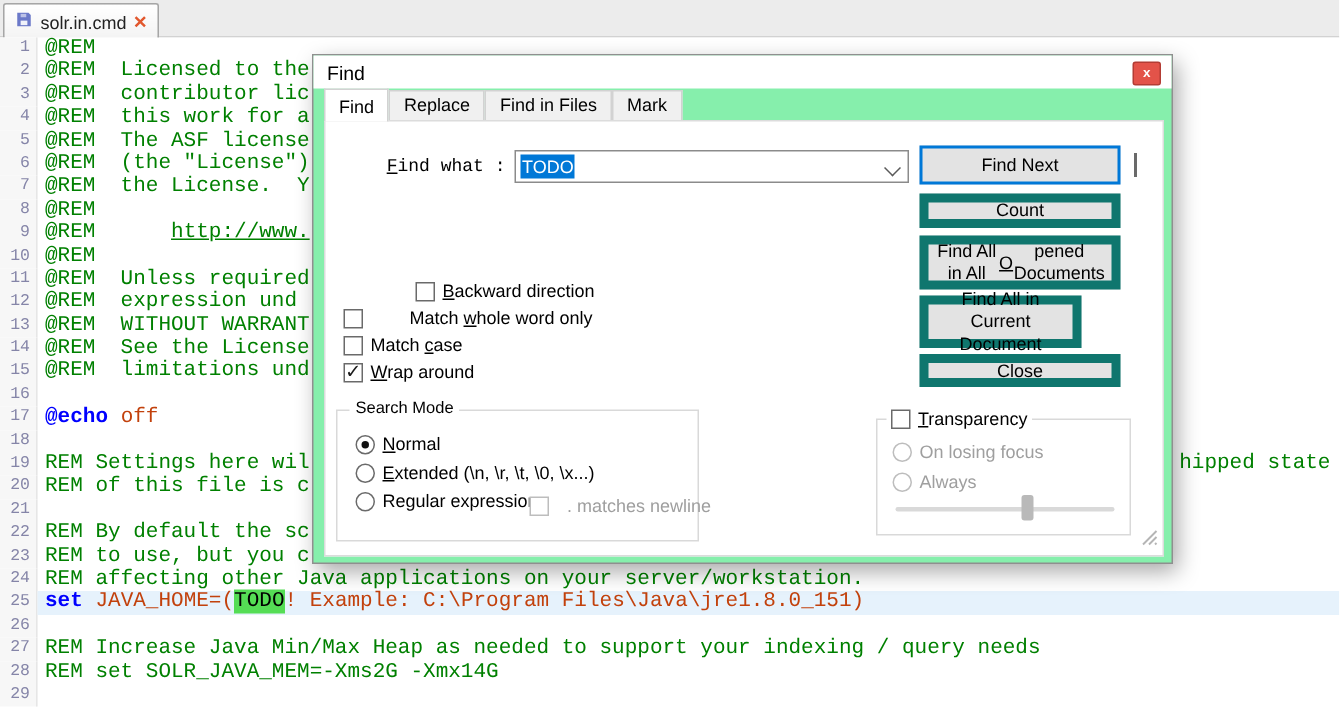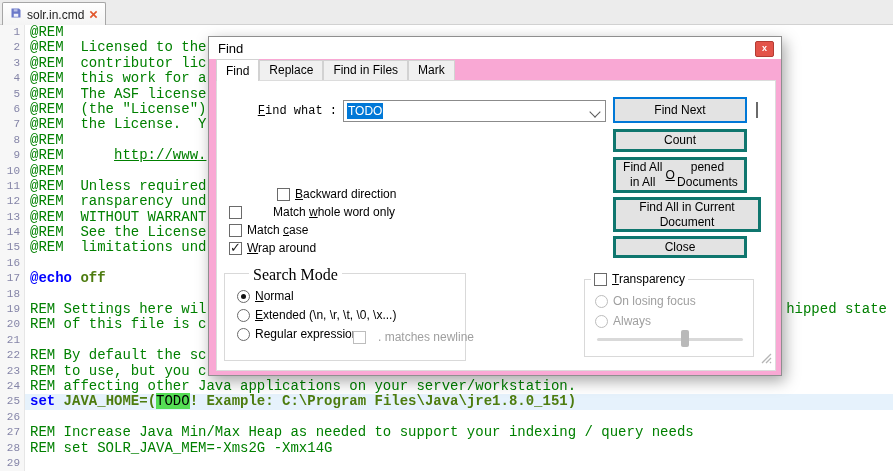--- a/index.html
+++ b/index.html
@@ -15,62 +15,62 @@
 
   
   .editor{position:absolute;left:0;top:25px;right:0;bottom:0;background:#fff;
           font-family:"Liberation Mono","DejaVu Sans Mono",monospace;font-size:14px;}
   .line{display:flex;height:15.4px;line-height:15.4px;white-space:pre;}
   .ln{flex:none;width:20px;padding-right:4px;text-align:right;font-size:11px;color:#8585a8;background:#f7f7f7;border-right:1px solid #e6e6e6;}
   .codetxt{flex:1;padding-left:5px;}
   .line.hl .codetxt{background:var(--curline,#e6f2fc);}
   .tk-c{color:var(--comment,#008000);}
   .tk-k{color:var(--keyword,#0000ff);font-weight:bold;}
-  .tk-p{color:#4d7c0f;font-weight:bold;}
+  .tk-p{color:#c2410c;}
   .tk-l{color:var(--comment,#008000);text-decoration:underline;}
   .tk-m{background:var(--mark,#55dd55);color:#000;}
 
   
-  .dialog{position:absolute;left:208px;top:36px;width:574px;height:340px;background:#f9a8d4;
+  .dialog{position:absolute;left:208px;top:36px;width:574px;height:340px;background:#86efac;
           border:1px solid #8f8f8f;box-shadow:3px 5px 14px rgba(0,0,0,.35);box-sizing:border-box;font-size:12px;color:#000;}
   .dlg-titlebar{position:absolute;left:0;top:0;right:0;height:22px;background:#fff;}
   .dlg-title{position:absolute;left:9px;top:4px;font-size:13px;}
   .dlg-close{position:absolute;right:7px;top:4px;width:17px;height:14px;background:#e35349;border:1px solid #b33c34;
              border-radius:2px;color:#fff;font-size:9px;font-weight:bold;line-height:12px;text-align:center;cursor:default;}
   .dlg-tabs{position:absolute;left:7px;top:23px;height:20px;display:flex;align-items:flex-end;z-index:2;}
   .dtab{border:1px solid #d2d2d2;border-bottom:none;padding:2px 9px 3px;background:#f0f0f0;font-size:12px;height:14px;}
   .dtab.active{background:#fff;padding-top:4px;margin-bottom:-1px;position:relative;z-index:3;}
   .dlg-page{position:absolute;left:7px;top:43px;width:558px;height:289px;border:1px solid #dcdcdc;background:#fff;}
 
   .lbl{position:absolute;font-size:12px;font-family:Liberation Mono, monospace;}
   .lbl-findwhat{left:0;top:23px;width:120px;text-align:right;}
   .combo{position:absolute;left:126px;top:19px;width:263px;height:22px;border:1px solid #8b8b8b;background:#fff;box-sizing:border-box;
          display:flex;align-items:center;padding-left:3px;}
   .combo .sel{background:var(--accent,#0078d7);color:#fff;padding:1px 1px;}
   .combo .chev{position:absolute;right:6px;top:7px;width:7px;height:7px;border-right:1.5px solid #5a5a5a;border-bottom:1.5px solid #5a5a5a;transform:rotate(45deg);}
 
-  .dbtn{position:absolute;background:#e3e3e3;border:3px solid #0f766e;display:flex;align-items:center;justify-content:center;
+  .dbtn{position:absolute;background:#e3e3e3;border:6px solid #0f766e;display:flex;align-items:center;justify-content:center;
         text-align:center;padding:1px 4px;box-sizing:border-box;line-height:1.25;font-size:12px;cursor:default;}
   .btn-findnext{left:396px;top:16px;width:134px;height:26px;border:2px solid var(--accent,#0078d7);}
   .btn-count{left:396px;top:48px;width:134px;height:23px;}
   .btn-allopened{left:396px;top:76px;width:134px;height:36px;}
-  .btn-allcurrent{left:396px;top:116px;width:148px;height:35px;}
+  .btn-allcurrent{left:396px;top:116px;width:108px;height:35px;}
   .btn-close2{left:396px;top:155px;width:134px;height:22px;}
   .cb-2btn{position:absolute;left:539px;top:22px;}
 
   .chkrow,.radrow{position:absolute;display:flex;align-items:center;gap:5px;height:14px;font-size:12px;cursor:default;white-space:nowrap;}
   .cbox{width:11px;height:11px;border:1px solid #6a6a6a;background:#fff;position:relative;flex:none;}
   .cbox.checked::after{content:"\2713";position:absolute;left:0px;top:-3px;font-size:13px;color:#1a1a1a;}
   .rad{width:11px;height:11px;border:1px solid #6a6a6a;border-radius:50%;background:#fff;position:relative;flex:none;}
   .rad.sel::after{content:"";position:absolute;left:3px;top:3px;width:5px;height:5px;border-radius:50%;background:#111;}
   .dim{color:#9f9f9f;}
   .dim .cbox,.dim .rad{border-color:#bdbdbd;}
 
   .group{position:absolute;border:1px solid #d9d9d9;}
-  .group-label{position:absolute;top:-8px;left:24px;background:#fff;padding:0 4px;font-size:16px;font-family:Liberation Serif, serif;}
+  .group-label{position:absolute;top:-8px;left:8px;background:#fff;padding:0 4px;font-size:11px;}
   .grp-search{left:7px;top:192px;width:240px;height:86px;}
   .grp-transp{left:367px;top:198px;width:168px;height:76px;}
   .tr-check{top:-8px;left:6px;background:#fff;padding:0 3px;align-items:flex-end;}
 
   .slider{position:absolute;left:12px;top:50px;width:146px;height:18px;}
   .slider-track{position:absolute;left:0;right:0;top:8px;height:3px;background:#d9d9d9;border-radius:2px;}
   .slider-thumb{position:absolute;top:0;width:8px;height:17px;background:#b9b9b9;border-radius:2px;}
 
   .grip{position:absolute;right:3px;bottom:3px;}
   u{text-underline-offset:1px;}
@@ -103,21 +103,21 @@
       <div class="line"><span class="ln">2</span><span class="codetxt"><span class="tk-c">@REM  Licensed to the</span></span></div>
       <div class="line"><span class="ln">3</span><span class="codetxt"><span class="tk-c">@REM  contributor lic</span></span></div>
       <div class="line"><span class="ln">4</span><span class="codetxt"><span class="tk-c">@REM  this work for a</span></span></div>
       <div class="line"><span class="ln">5</span><span class="codetxt"><span class="tk-c">@REM  The ASF license</span></span></div>
       <div class="line"><span class="ln">6</span><span class="codetxt"><span class="tk-c">@REM  (the "License")</span></span></div>
       <div class="line"><span class="ln">7</span><span class="codetxt"><span class="tk-c">@REM  the License.  Y</span></span></div>
       <div class="line"><span class="ln">8</span><span class="codetxt"><span class="tk-c">@REM</span></span></div>
       <div class="line"><span class="ln">9</span><span class="codetxt"><span class="tk-c">@REM      </span><span class="tk-l">http://www.</span></span></div>
       <div class="line"><span class="ln">10</span><span class="codetxt"><span class="tk-c">@REM</span></span></div>
       <div class="line"><span class="ln">11</span><span class="codetxt"><span class="tk-c">@REM  Unless required</span></span></div>
-      <div class="line"><span class="ln">12</span><span class="codetxt"><span class="tk-c">@REM  ransparency und</span></span></div>
+      <div class="line"><span class="ln">12</span><span class="codetxt"><span class="tk-c">@REM  expression und</span></span></div>
       <div class="line"><span class="ln">13</span><span class="codetxt"><span class="tk-c">@REM  WITHOUT WARRANT</span></span></div>
       <div class="line"><span class="ln">14</span><span class="codetxt"><span class="tk-c">@REM  See the License</span></span></div>
       <div class="line"><span class="ln">15</span><span class="codetxt"><span class="tk-c">@REM  limitations und</span></span></div>
       <div class="line"><span class="ln">16</span><span class="codetxt"></span></div>
       <div class="line"><span class="ln">17</span><span class="codetxt"><span class="tk-k">@echo</span><span class="tk-p"> off</span></span></div>
       <div class="line"><span class="ln">18</span><span class="codetxt"></span></div>
       <div class="line"><span class="ln">19</span><span class="codetxt"><span class="tk-c">REM Settings here wil</span><span>                                                                     </span><span class="tk-c">hipped state</span></span></div>
       <div class="line"><span class="ln">20</span><span class="codetxt"><span class="tk-c">REM of this file is c</span></span></div>
       <div class="line"><span class="ln">21</span><span class="codetxt"></span></div>
       <div class="line"><span class="ln">22</span><span class="codetxt"><span class="tk-c">REM By default the sc</span></span></div>

